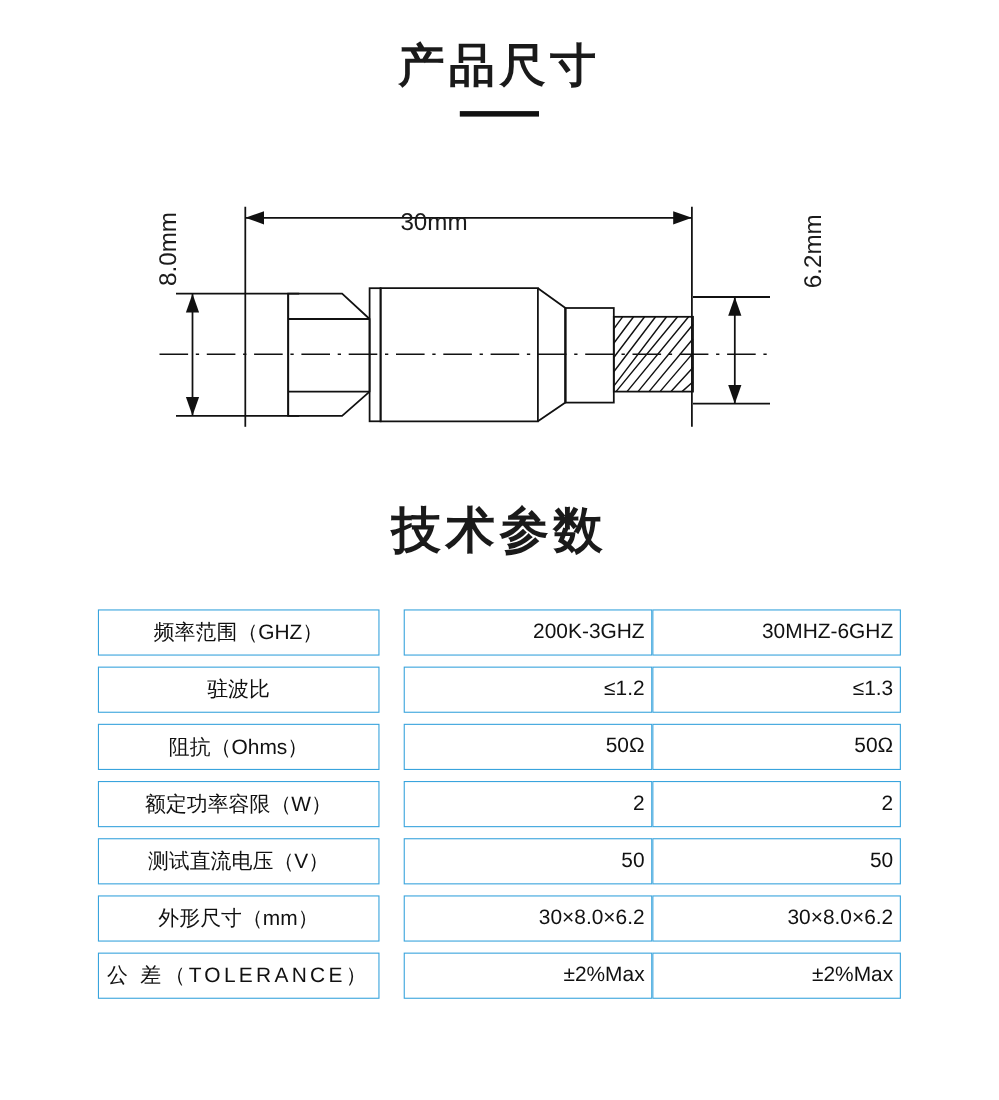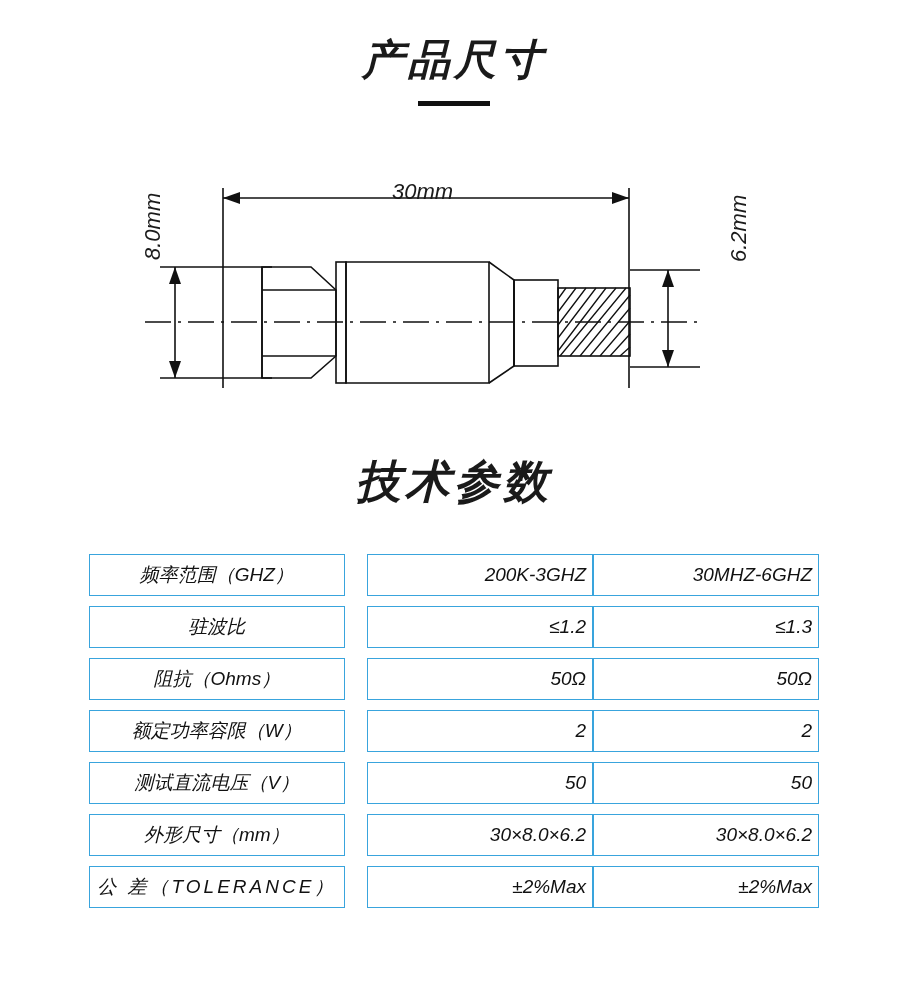--- a/index.html
+++ b/index.html
@@ -12,21 +12,20 @@
     background: #ffffff;
     font-family: "Liberation Sans", sans-serif;
     color: #1b1b1b;
     overflow: hidden;
     position: relative;
   }
   .page {
     width: 908px;
     height: 1000px;
     position: relative;
-    font-style: italic;
   }
 
   
   .section-title {
     text-align: center;
     font-weight: bold;
     letter-spacing: 4px;
     color: #1a1a1a;
   }
   #dimensions-title {
@@ -66,23 +65,22 @@
   .drawing svg { display: block; }
 
   .dim-label {
     position: absolute;
     font-size: 22px;
     color: #1b1b1b;
     font-family: "Liberation Sans", sans-serif;
     white-space: nowrap;
   }
   #label-length {
-    top: 39px;
+    top: 49px;
     left: 364px;
-    margin-left: 28px;
   }
   #label-height-left {
     top: 120px;
     left: 140px;
     transform: rotate(-90deg);
     transform-origin: left top;
   }
   #label-height-right {
     top: 122px;
     left: 726px;

